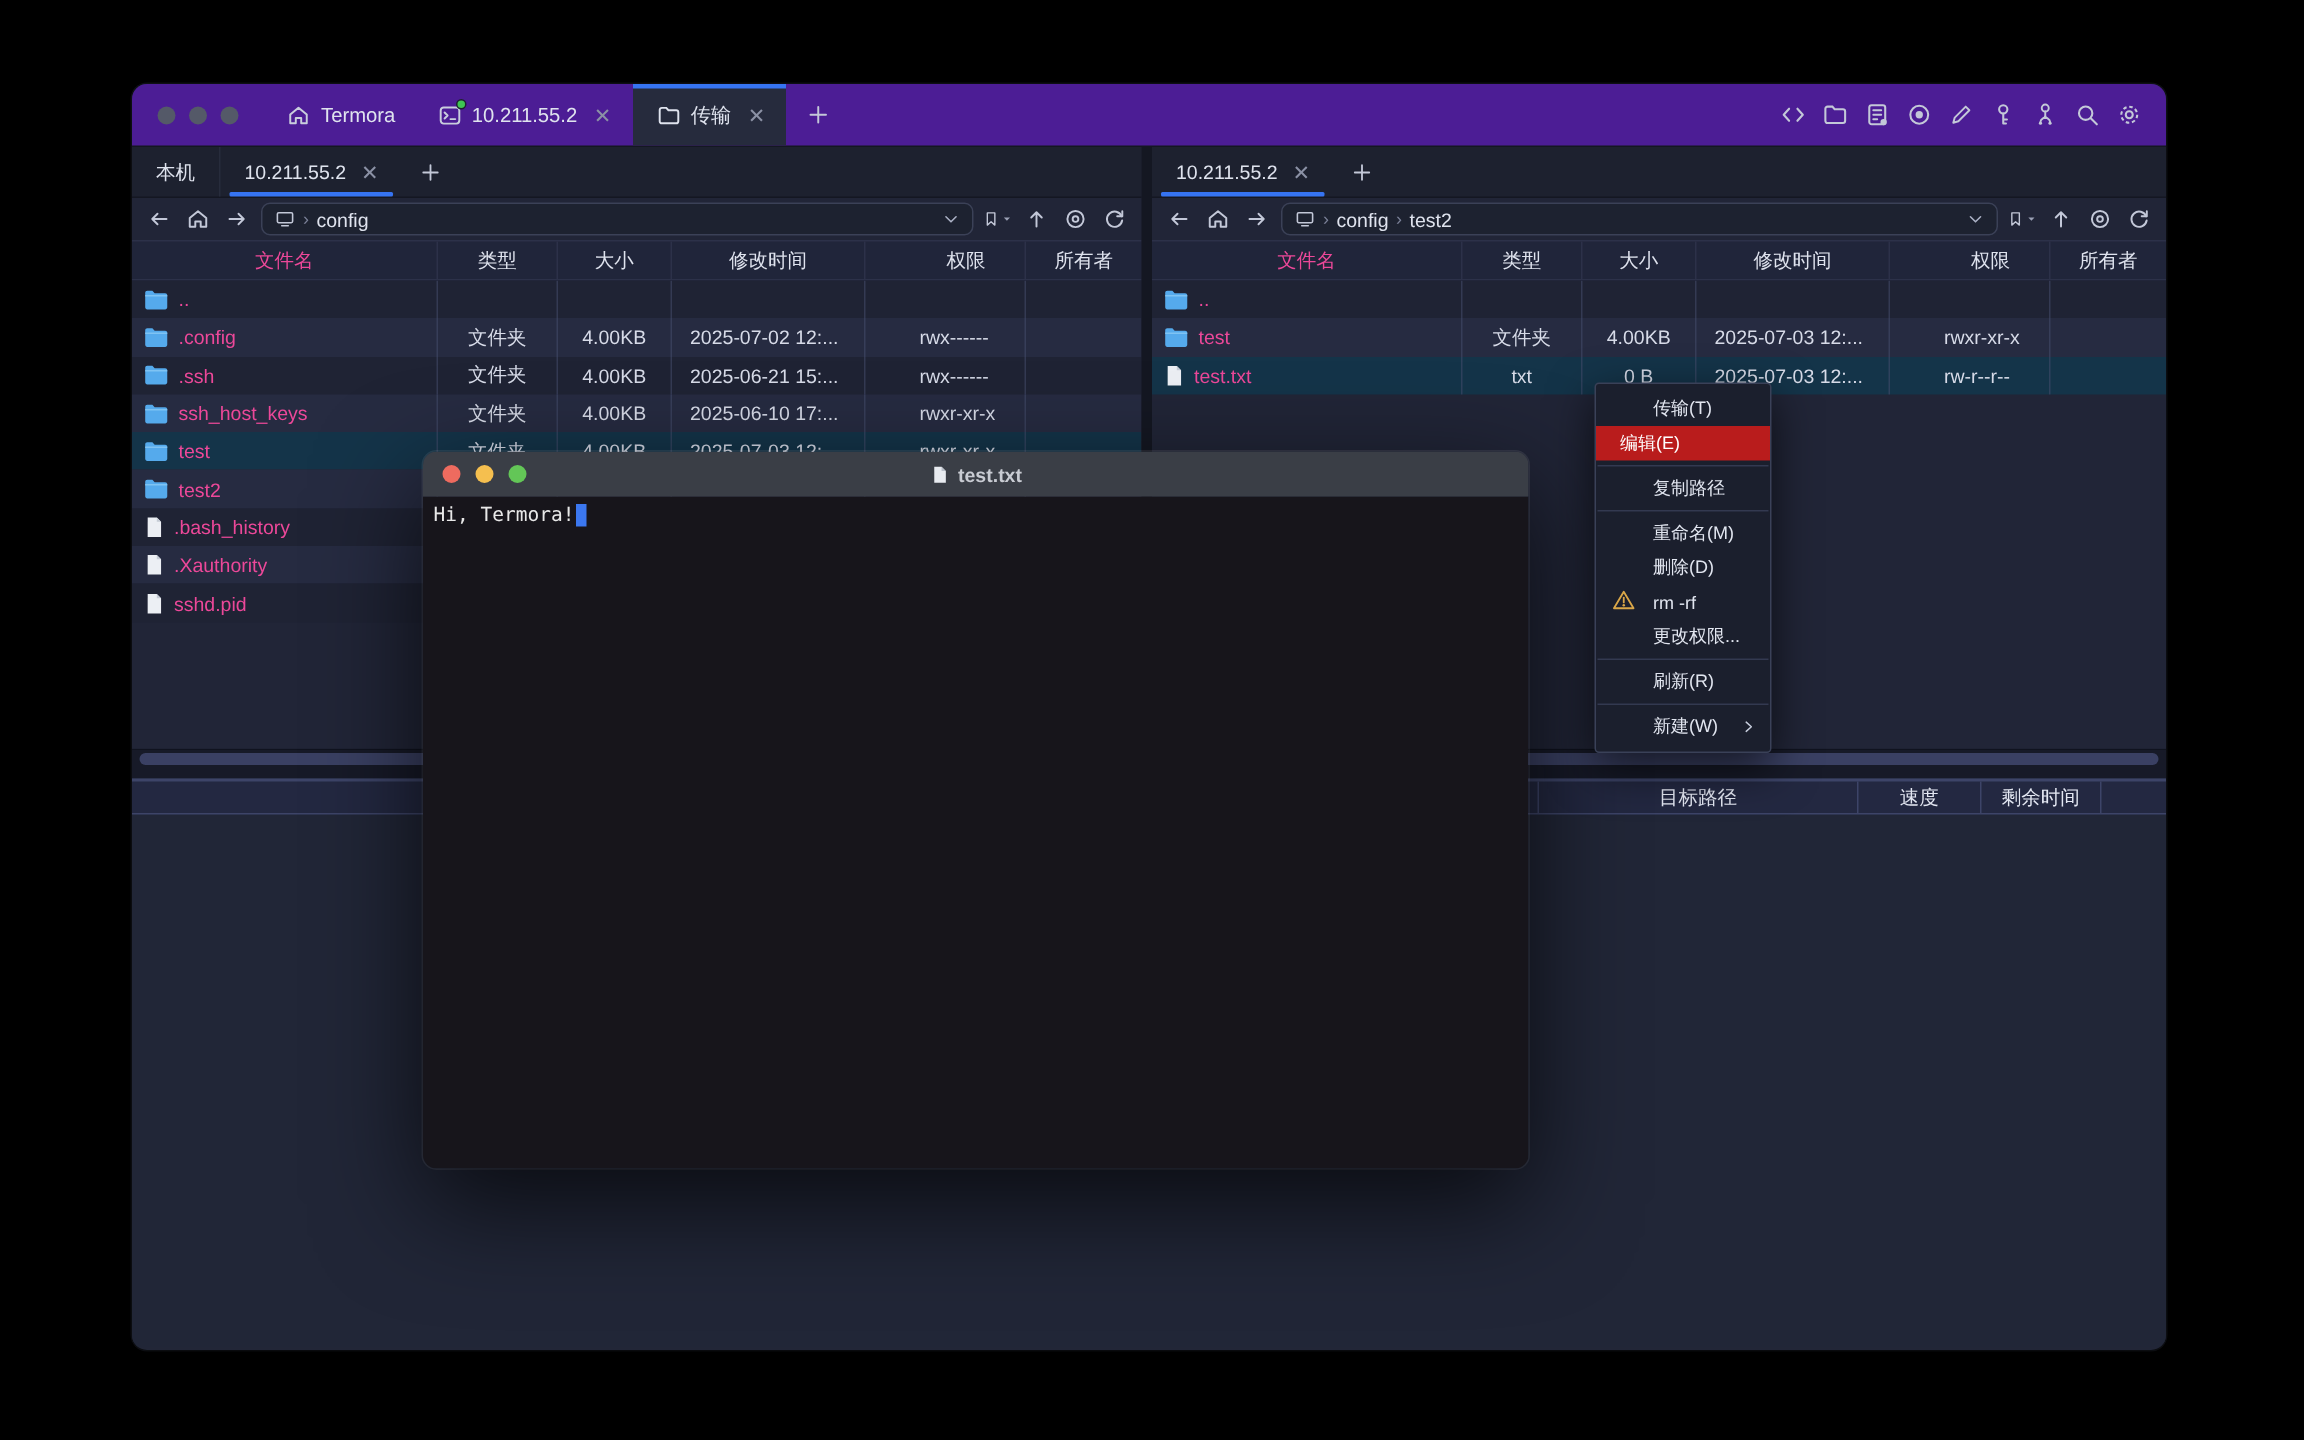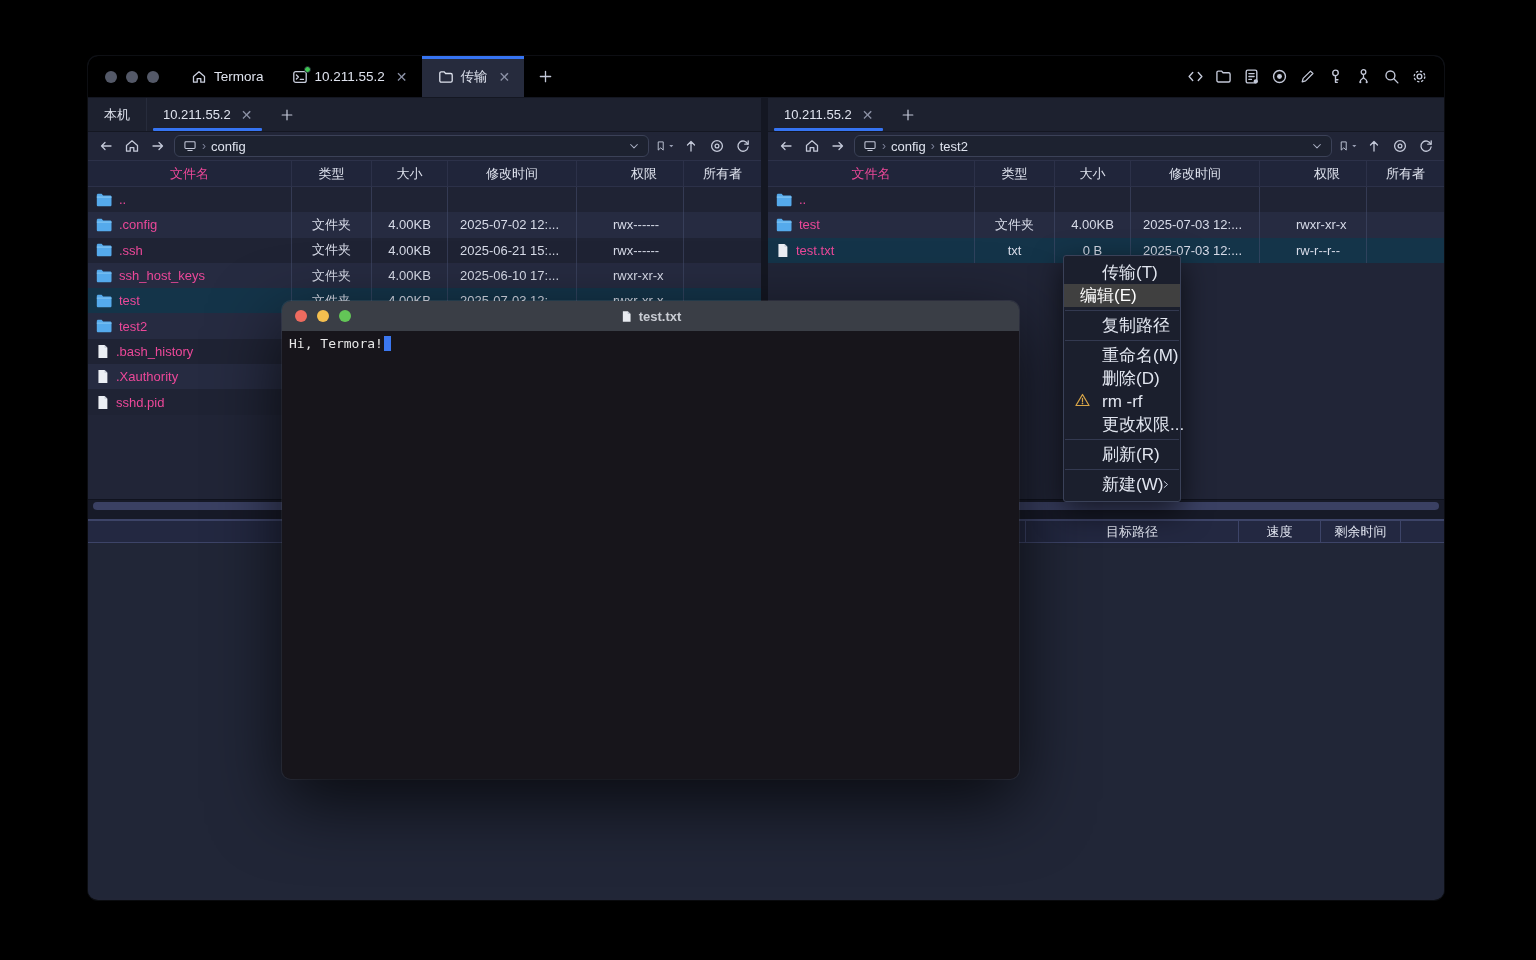--- a/index.html
+++ b/index.html
@@ -5,21 +5,21 @@
   * { margin:0; padding:0; box-sizing:border-box; }
   html,body { width:1536px; height:960px; background:#000; font-family:"Liberation Sans","DejaVu Sans",sans-serif; }
   .stage { position:relative; width:1536px; height:960px; background:#000; overflow:hidden; }
 
   
   .window { position:absolute; left:88px; top:56px; width:1356px; height:844px;
             background:#222637; border-radius:10px; overflow:hidden;
             box-shadow:0 20px 70px rgba(0,0,0,.6), 0 0 0 1px rgba(90,100,130,.18); }
 
   
-  .tabbar { height:42px; background:#000000; display:flex; align-items:stretch; border-bottom:1px solid #141722; }
+  .tabbar { height:42px; background:#4c1d95; display:flex; align-items:stretch; border-bottom:1px solid #141722; }
   .lights { display:flex; align-items:center; gap:9px; padding:0 18px 0 17px; }
   .light { width:12px; height:12px; border-radius:50%; background:#545968; }
   .tab { display:flex; align-items:center; gap:7px; padding:0 14px; color:#dfe3ee; font-size:13.5px; position:relative; cursor:default; }
   .tab.active { background:#262b3d;padding-left:16px; }
   .tab.active::before { content:""; position:absolute; left:0; top:0; right:0; height:3px; background:#3674f2; }
   .tab .ticon { position:relative; display:inline-flex; }
   .status-dot { position:absolute; right:-3px; top:-3px; width:7px; height:7px; border-radius:50%; background:#3fc553; border:1.5px solid #1d212f; }
   .tclose { color:#8b91a5; font-size:14px; margin-left:4px; line-height:1; }
   .tab-add { display:flex; align-items:center; padding:0 14px; color:#c3c8d8; }
   .tb-spacer { flex:1; }
@@ -81,23 +81,23 @@
   .ed-light { width:12px; height:12px; border-radius:50%; }
   .ed-name { position:absolute; left:0; right:0; text-align:center; color:#c9ccd3; font-size:13px; font-weight:700;
              display:flex; align-items:center; justify-content:center; gap:6px; pointer-events:none; }
   .ed-body { height:448px; background:#17151b; padding:5px 7px; font-family:"DejaVu Sans Mono","Liberation Mono",monospace;
              font-size:13px; color:#e8e8e8; }
   .cursor { display:inline-block; width:7px; height:15px; background:#3b77f0; vertical-align:text-bottom; margin-left:1px; }
 
   
   .ctx-menu { position:absolute; left:1063px; top:255px; width:118px; background:#1b1f2d;
               border:1px solid #3a4158; border-radius:3px; padding:5px 0;
-              box-shadow:0 10px 30px rgba(0,0,0,.65); font-size:17px; color:#e2e6f0; }
+              box-shadow:0 10px 30px rgba(0,0,0,.65); font-size:12px; color:#e2e6f0; }
   .menu-item { height:23px; display:flex; align-items:center; padding-left:38px; position:relative; white-space:nowrap; }
-  .menu-item.sel { background:#404040; color:#fff;padding-left:16px; }
+  .menu-item.sel { background:#b91c1c; color:#fff;padding-left:16px; }
   .menu-item .mi-icon { position:absolute; left:11px; top:3px; }
   .menu-item .mi-sub { position:absolute; right:9px; color:#c7cddd; }
   .menu-sep { height:1px; background:#333950; margin:3px 1px; }
 </style>
 </head>
 <body>
 
 <div class="stage">
   <div class="window">
 

